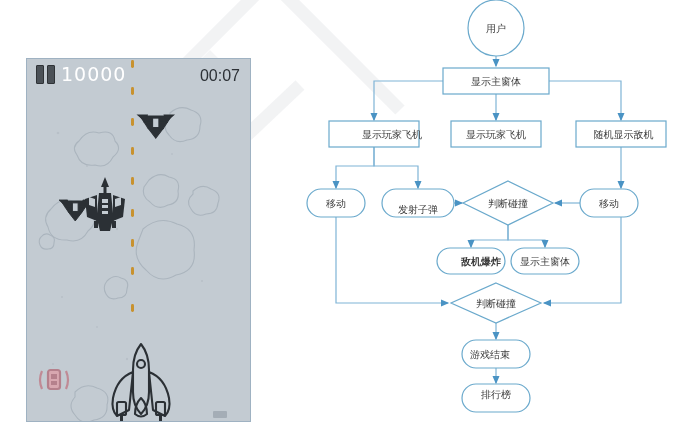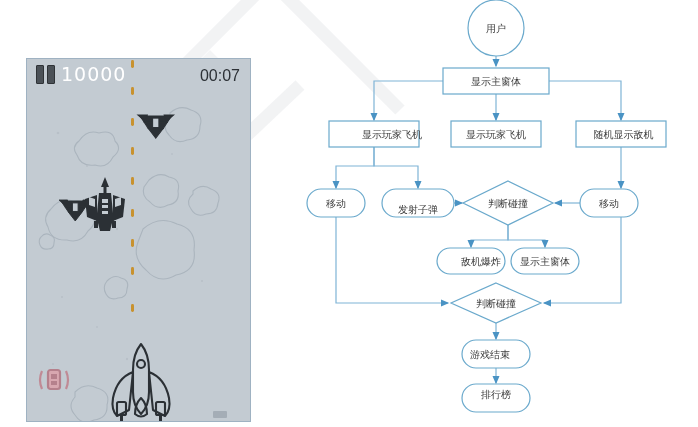--- a/index.html
+++ b/index.html
@@ -223,20 +223,20 @@
     <div id="node-labels">
         <div class="node-label" style="left: 168px; top: 0px; width: 56px; height: 56px; color: rgb(59, 59, 59);">用户</div>
         <div class="node-label" style="left: 143px; top: 68px; width: 106px; height: 26px; color: rgb(59, 59, 59);">显示主窗体</div>
         <div class="node-label" style="left: 47px; top: 121px; width: 90px; height: 26px; color: rgb(59, 59, 59);">显示玩家飞机</div>
         <div class="node-label" style="left: 151px; top: 121px; width: 90px; height: 26px; color: rgb(59, 59, 59);">显示玩家飞机</div>
         <div class="node-label" style="left: 276px; top: 121px; width: 95px; height: 26px; color: rgb(59, 59, 59);">随机显示敌机</div>
         <div class="node-label" style="left: 7px; top: 189px; width: 58px; height: 28px; color: rgb(59, 59, 59);">移动</div>
         <div class="node-label" style="left: 82px; top: 189px; width: 72px; height: 40px; color: rgb(59, 59, 59);">发射子弹</div>
         <div class="node-label" style="left: 163px; top: 181px; width: 90px; height: 44px; color: rgb(59, 59, 59);">判断碰撞</div>
         <div class="node-label" style="left: 280px; top: 189px; width: 58px; height: 28px; color: rgb(59, 59, 59);">移动</div>
-        <div class="node-label" style="left: 137px; top: 248px; width: 88px; height: 26px; color: rgb(59, 59, 59);">敌机爆炸</div>
+        <div class="node-label" style="left: 137px; top: 248px; width: 88px; height: 26px; color: rgb(59, 59, 59); font-weight: bold;">敌机爆炸</div>
         <div class="node-label" style="left: 211px; top: 248px; width: 68px; height: 26px; color: rgb(59, 59, 59);">显示主窗体</div>
         <div class="node-label" style="left: 151px; top: 283px; width: 90px; height: 40px; color: rgb(59, 59, 59);">判断碰撞</div>
         <div class="node-label" style="left: 162px; top: 340px; width: 56px; height: 28px; color: rgb(59, 59, 59);">游戏结束</div>
         <div class="node-label" style="left: 162px; top: 384px; width: 68px; height: 20px; color: rgb(59, 59, 59);">排行榜</div>
       </div>
   </div>
 </div>
 
 </body></html>

